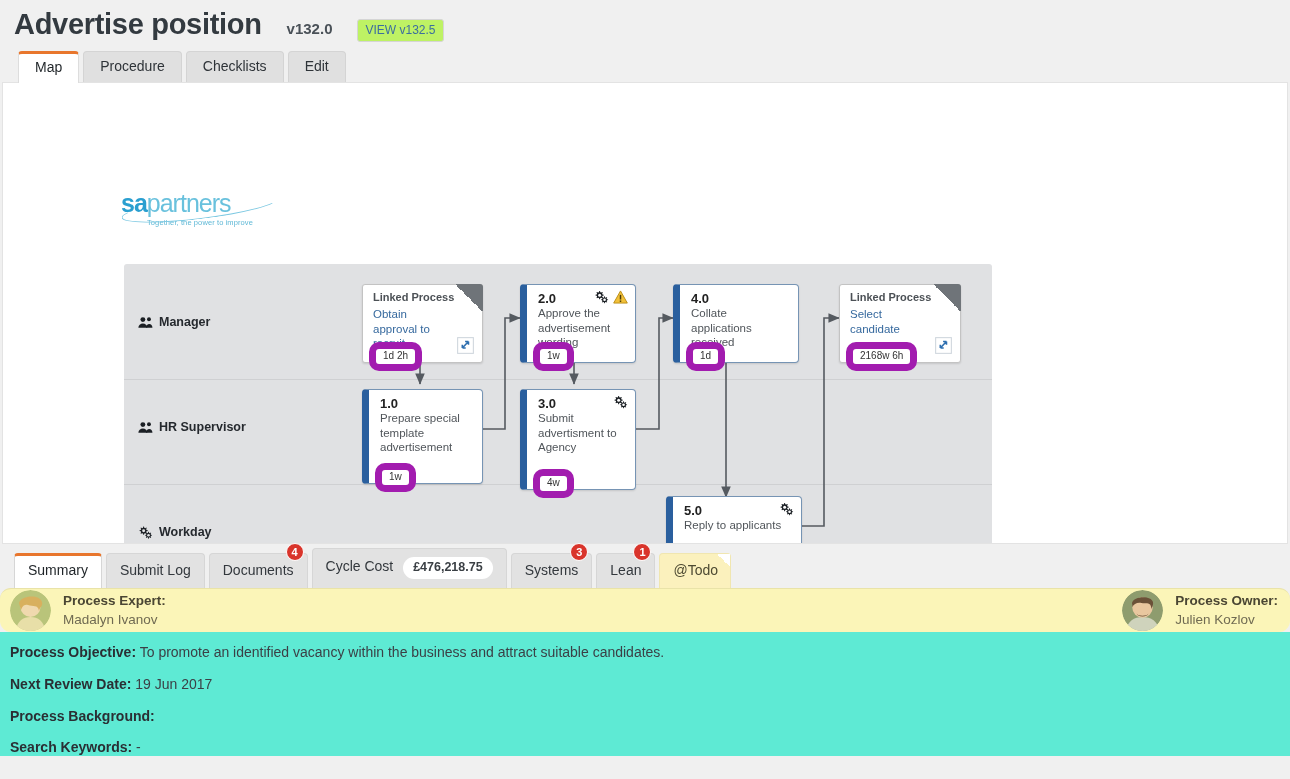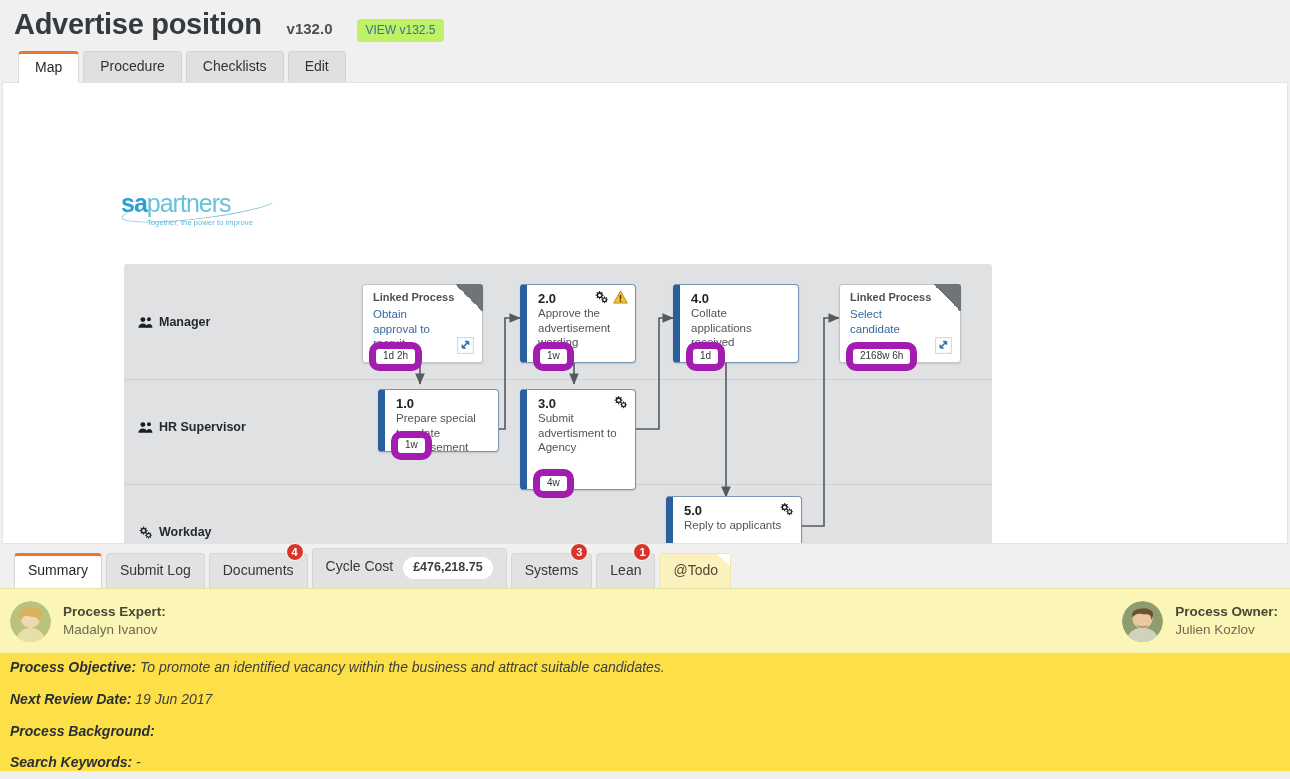--- a/index.html
+++ b/index.html
@@ -141,29 +141,29 @@
     width: 18px; height: 18px; border-radius: 50%;
     background: #d9342b; color: #fff; font-size: 11px; font-weight: bold;
     display: flex; align-items: center; justify-content: center;
     border: 1.5px solid #fff;
   }
 
   
   #people-strip {
     display: flex; align-items: center; justify-content: space-between;
     background: #fbf5b8; border-top: 1px solid #e9e3a8;
-    height: 65px; padding: 0 12px 0 10px;
+    height: 44px; padding: 0 12px 0 10px; border-radius: 11px;
   }
   .person { display: flex; align-items: center; gap: 12px; }
   .avatar { width: 41px; height: 41px; border-radius: 50%; overflow: hidden; flex: none; }
   .p-role { font-size: 13.5px; font-weight: bold; color: #4a4633; line-height: 1.35; }
   .p-name { font-size: 13.5px; color: #706b52; line-height: 1.35; }
 
   
-  #details { background: #fde047; padding: 6px 0 0 10px; font-style: italic; }
+  #details { background: #5eead4; padding: 12px 0 0 10px; }
   .drow { font-size: 14px; color: #2a2f34; margin-bottom: 15px; line-height: 1.2; }
   .dlabel { font-weight: bold; }
   .dval { color: #3b4046; }
 </style>
 </head>
 <body>
 
 <div id="header">
   <div id="title-row">
     <span id="page-title">Advertise position</span>
@@ -292,21 +292,21 @@
         <div class="lp-title">Linked Process</div>
         <div class="lp-sub">Select candidate</div>
         <svg class="expand" viewBox="0 0 16 16">
           <rect x="0.6" y="0.6" width="14.8" height="14.8" fill="#fff" stroke="#cfd6dd"></rect>
           <path d="M10.8 4.2 L5 10.4 M10.8 4.2 L7.6 4.2 M10.8 4.2 L10.8 7.2 M5 10.4 L8.2 10.4 M5 10.4 L5 7.4" stroke="#2e6fb0" stroke-width="1.5" fill="none"></path>
         </svg>
         <div class="dur">2168w 6h</div>
       </div>
     </div>
 
-    <div class="node" style="left:254px; top:125px; width:121px; height:63px">
+    <div class="node" style="left:238px; top:125px; width:121px; height:95px">
       <div class="box proc">
         <div class="num">1.0</div>
         <div class="ptext">Prepare special template advertisement</div>
         <div class="dur">1w</div>
       </div>
     </div>
 
     <div class="node" style="left:396px; top:125px; width:116px; height:101px">
       <div class="box proc">
         <div class="num">3.0</div>

